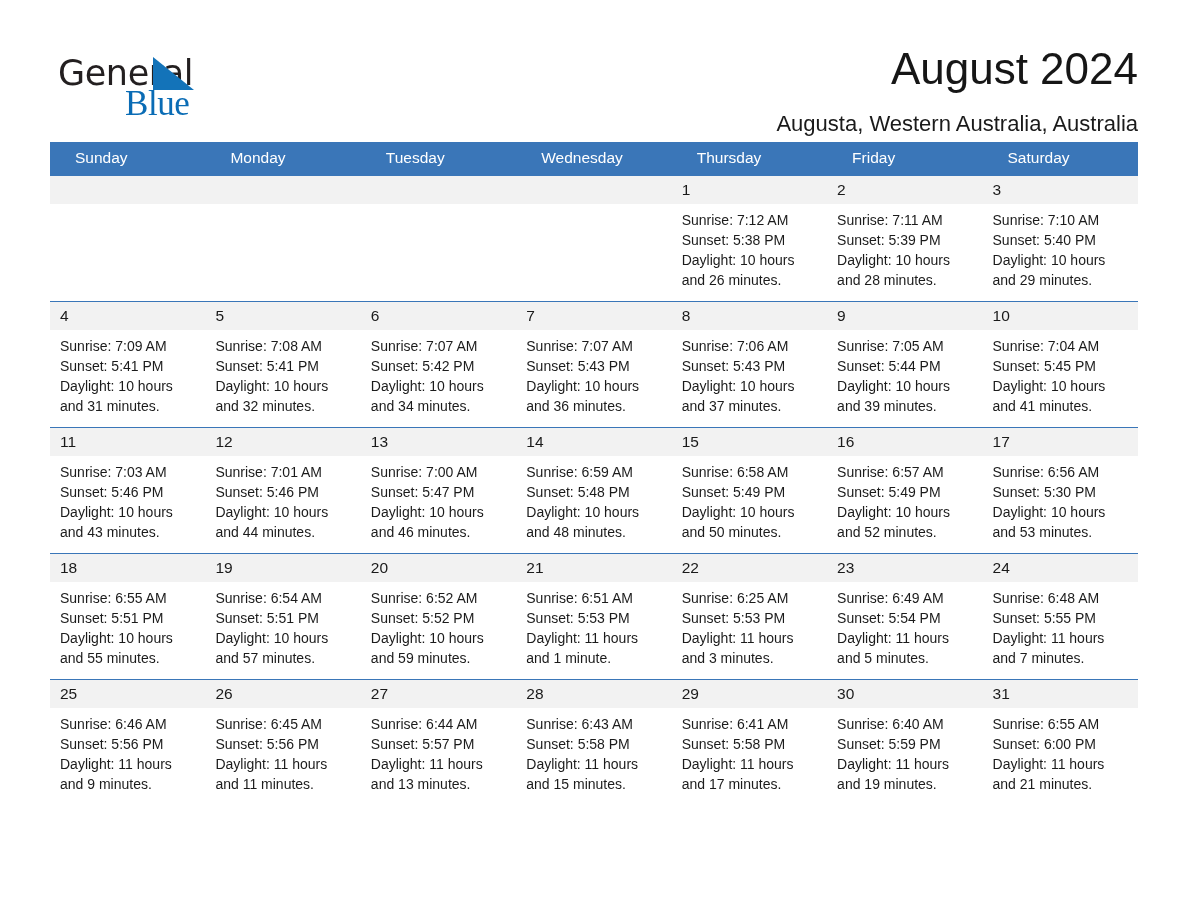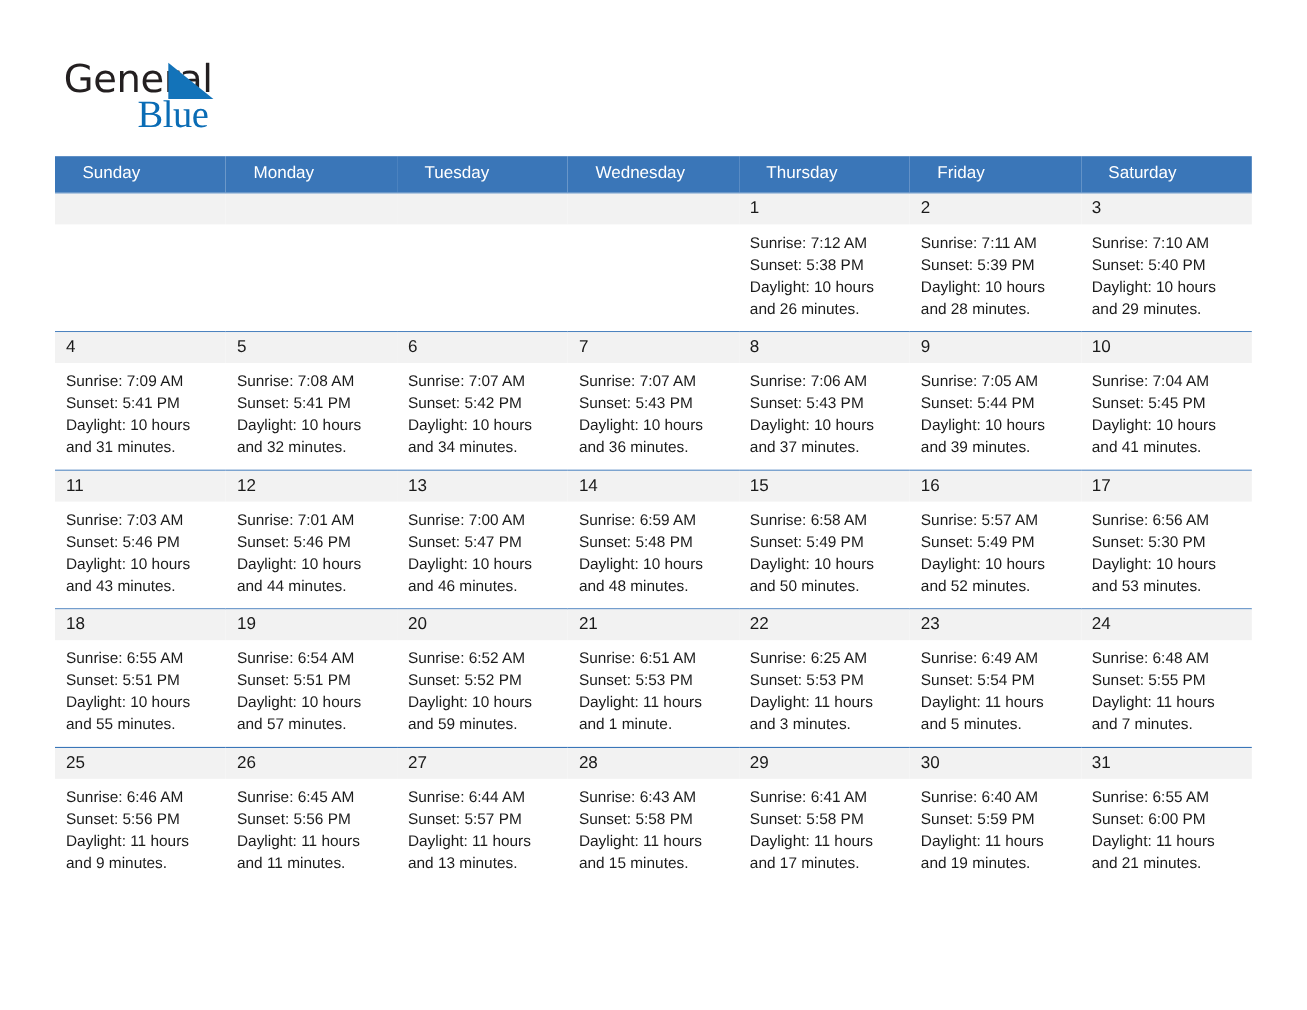--- a/index.html
+++ b/index.html
@@ -147,20 +147,24 @@
 <div class="page">
 
   <div class="header">
 
     <div class="logo">
       <span class="logo-general">General</span>
       <span class="logo-triangle"></span>
       <span class="logo-blue">Blue</span>
     </div>
 
+    <div class="title-block">
+      <h1 class="month-title">August 2024</h1>
+      <h2 class="location">Augusta, Western Australia, Australia</h2>
+    </div>
 
   </div>
 
   <table class="calendar">
     <thead>
       <tr>
         <th>Sunday</th>
         <th>Monday</th>
         <th>Tuesday</th>
         <th>Wednesday</th>
@@ -357,21 +361,21 @@
                 <div>Sunset: 5:49 PM</div>
                 <div>Daylight: 10 hours</div>
                 <div>and 50 minutes.</div>
               </div>
             </div>
           </td>
           <td>
             <div class="cell">
               <div class="daynum">16</div>
               <div class="detail">
-                <div>Sunrise: 5:57 AM</div>
+                <div>Sunrise: 6:57 AM</div>
                 <div>Sunset: 5:49 PM</div>
                 <div>Daylight: 10 hours</div>
                 <div>and 52 minutes.</div>
               </div>
             </div>
           </td>
           <td>
             <div class="cell">
               <div class="daynum">17</div>
               <div class="detail">

